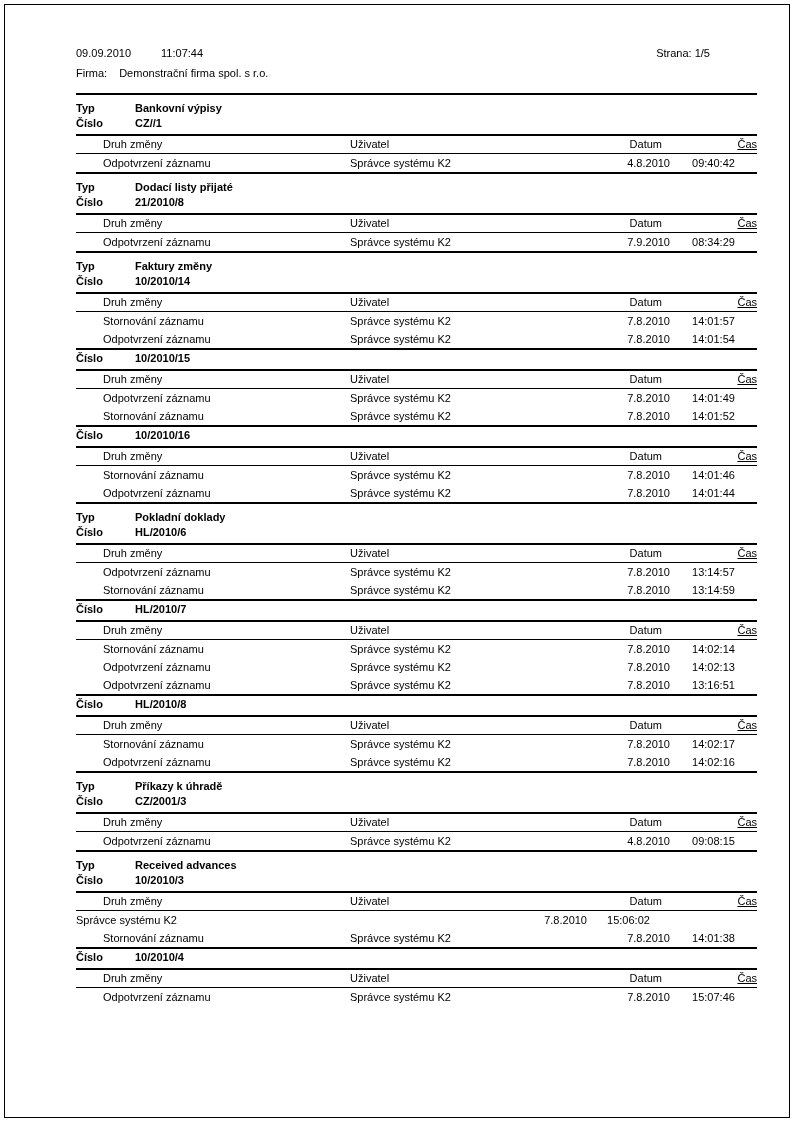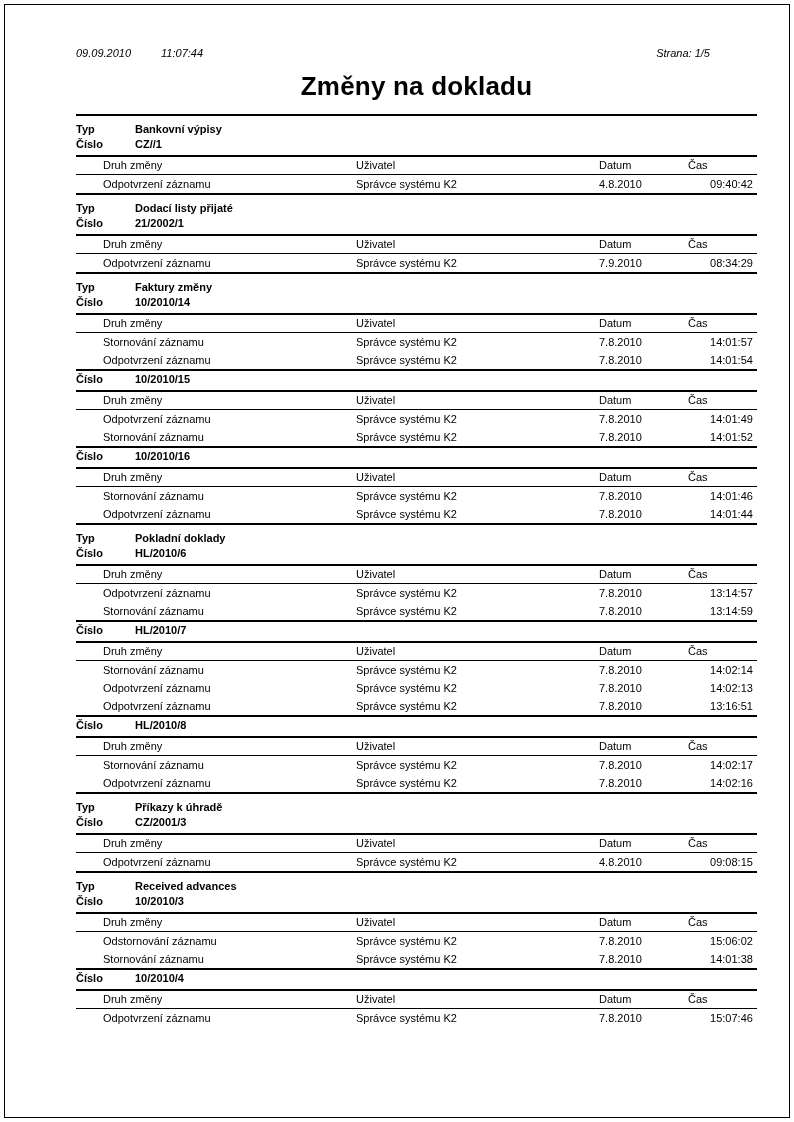--- a/index.html
+++ b/index.html
@@ -5,61 +5,63 @@
   * { margin:0; padding:0; box-sizing:border-box; }
   html,body { width:794px; height:1122px; background:#fff; }
   body {
     font-family:"Liberation Sans","DejaVu Sans",sans-serif;
     font-size:11px; color:#000; position:relative; overflow:hidden;
   }
   .page-border { position:absolute; left:4px; top:4px; right:4px; bottom:4px;
     border:1px solid #000; pointer-events:none; }
   .content { position:absolute; left:76px; top:48px; width:681px; }
 
-  .meta-row { display:flex; justify-content:space-between; line-height:11px;font-style:italic; }
+  .meta-row { display:flex; justify-content:space-between; line-height:11px; }
   .meta-time { margin-left:30px; }
   .meta-page { padding-right:47px;margin-left:36px; }
   .firm-row { margin-top:9px; line-height:11px; }
   .firm-name { margin-left:12px; }
   .report-title { font-size:26px; font-weight:bold; text-align:center;
     margin-top:13px; line-height:28px; letter-spacing:0.2px; }
 
   #sections { margin-top:14px; }
   .line2 { border-top:2px solid #000; height:0; }
   .line1 { border-top:1px solid #000; height:0; }
 
   .kv-row { display:flex; font-weight:bold; line-height:13px; }
   .kv-label { width:59px; }
   .typ-row { margin-top:7px; }
   .cislo-row { margin-top:2px; margin-bottom:4px; }
 
-  .grid-row { display:grid; grid-template-columns:274px 237px 83px 87px;gap:6px; }
+  .grid-row { display:grid; grid-template-columns:274px 237px 83px 87px; }
   .header-row { line-height:15px; padding:1px 0; }
   .data-row { line-height:18px; }
   .c1 { padding-left:27px; }
-  .c3 { }
+  .c3 { text-align:right; }
   .c4 { text-align:center; }
   .header-row .c3 { padding-right:8px; }
-  .header-row .c4 { text-align:left; }
+  .header-row .c4 { text-align:right;text-decoration:underline; }
 </style>
 </head>
 <body>
 
 <div class="page-border"></div>
 
 <div class="content">
   <div class="meta-row">
     <div class="meta-left">
       <span>09.09.2010</span><span class="meta-time">11:07:44</span>
     </div>
     <div class="meta-page">Strana: 1/5</div>
   </div>
 
-
-  <div class="report-title">Změny na dokladu</div>
+  <div class="firm-row">
+    <span>Firma:</span><span class="firm-name">Demonstrační firma spol. s r.o.</span>
+  </div>
+
 
   <div id="sections">
       <div class="line2"></div>
       <div class="section">
         <div class="kv-row typ-row">
           <div class="kv-label">Typ</div>
           <div class="kv-value">Bankovní výpisy</div>
         </div>
         <div class="kv-row cislo-row">
           <div class="kv-label">Číslo</div>
@@ -81,21 +83,21 @@
         </div>
         <div class="line2"></div>
       </div>
       <div class="section">
         <div class="kv-row typ-row">
           <div class="kv-label">Typ</div>
           <div class="kv-value">Dodací listy přijaté</div>
         </div>
         <div class="kv-row cislo-row">
           <div class="kv-label">Číslo</div>
-          <div class="kv-value">21/2002/1</div>
+          <div class="kv-value">21/2010/8</div>
         </div>
         <div class="line2"></div>
         <div class="grid-row header-row">
           <div class="c1">Druh změny</div>
           <div class="c2">Uživatel</div>
           <div class="c3">Datum</div>
           <div class="c4">Čas</div>
         </div>
         <div class="line1"></div>
         <div class="grid-row data-row">
@@ -310,21 +312,20 @@
         </div>
         <div class="line2"></div>
         <div class="grid-row header-row">
           <div class="c1">Druh změny</div>
           <div class="c2">Uživatel</div>
           <div class="c3">Datum</div>
           <div class="c4">Čas</div>
         </div>
         <div class="line1"></div>
         <div class="grid-row data-row">
-          <div class="c1">Odstornování záznamu</div>
           <div class="c2">Správce systému K2</div>
           <div class="c3">7.8.2010</div>
           <div class="c4">15:06:02</div>
         </div>
         <div class="grid-row data-row">
           <div class="c1">Stornování záznamu</div>
           <div class="c2">Správce systému K2</div>
           <div class="c3">7.8.2010</div>
           <div class="c4">14:01:38</div>
         </div>

